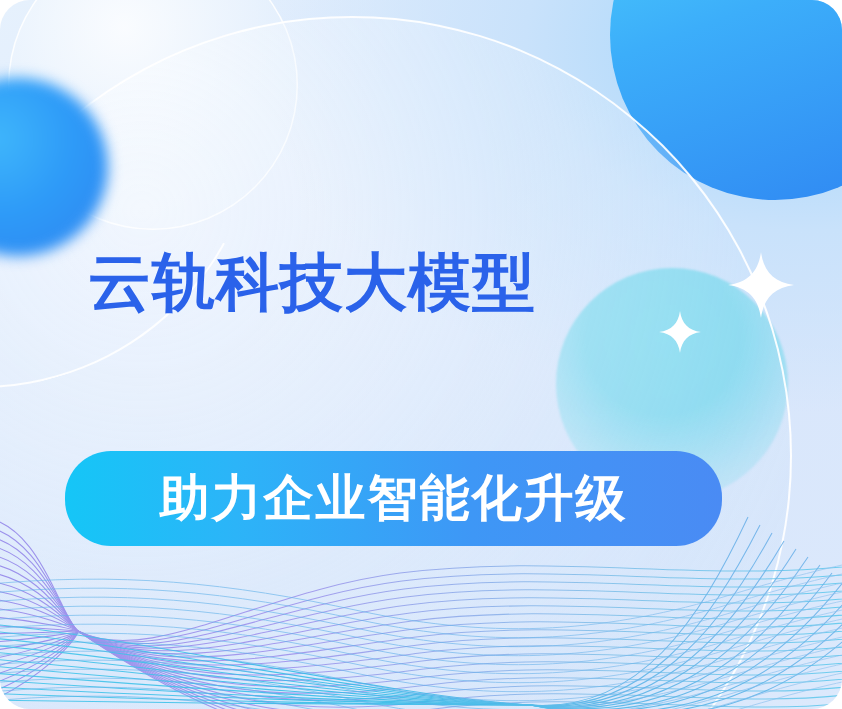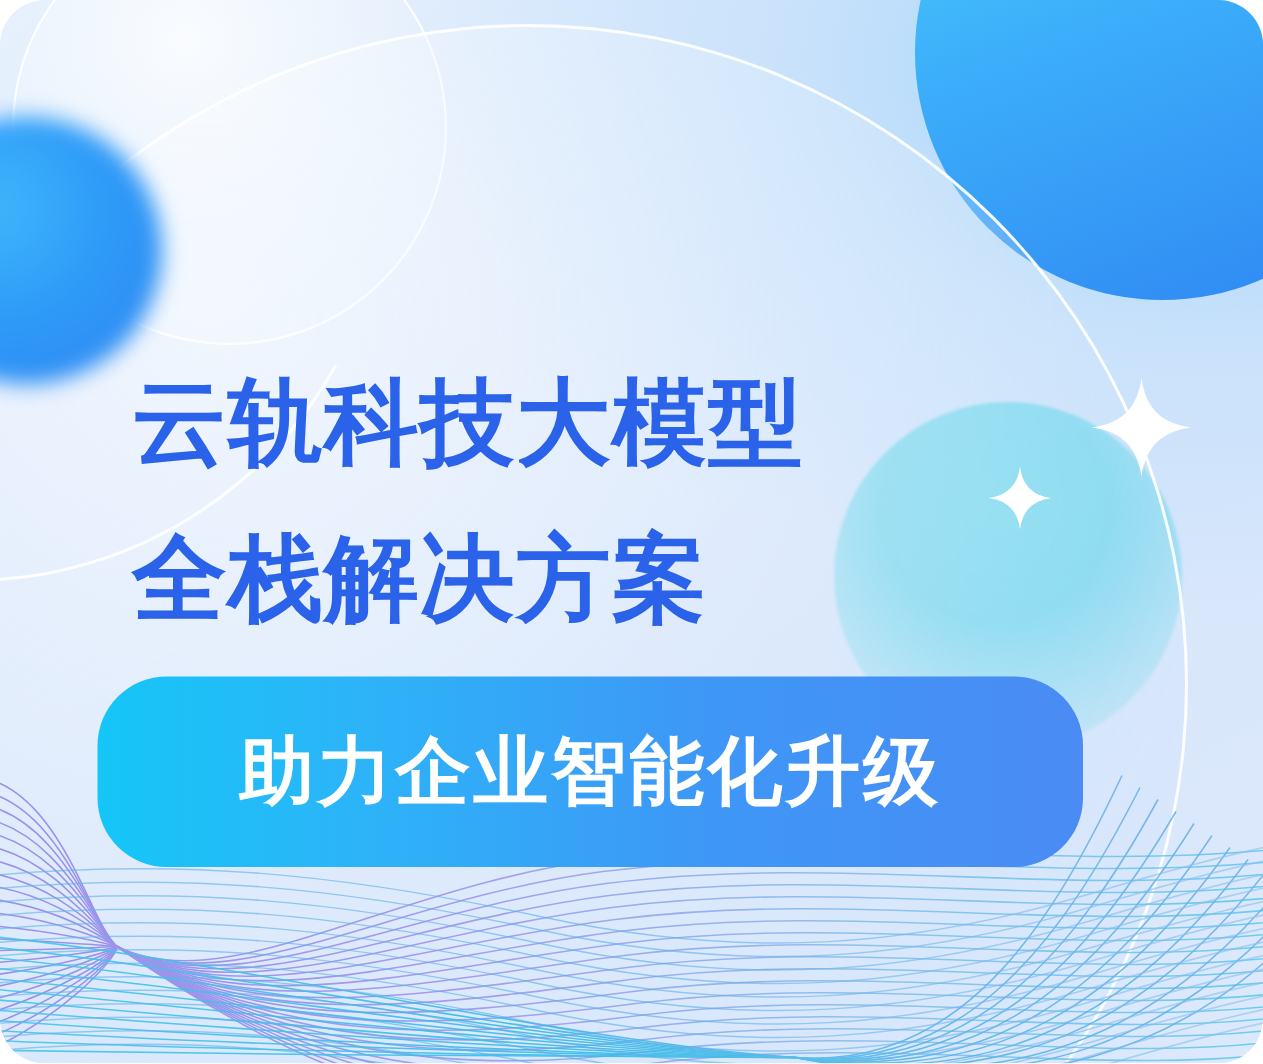--- a/index.html
+++ b/index.html
@@ -83,21 +83,21 @@
     font-weight:bold;
     font-size:63px;
     line-height:104px;
     letter-spacing:1px;
     white-space:nowrap;
   }
   #headline .hl-line{display:block;}
 
   #cta-pill{
     position:absolute; left:65px; top:451px;
-    width:657px; height:127px;
+    width:657px; height:95px;
     border-radius:46px;
     background:linear-gradient(90deg,#15C6F7 0%,#2CB4F8 26%,#3E97F6 62%,#4A8BF4 100%);
     display:flex; align-items:center; justify-content:center;
   }
   #cta-label{
     color:#ffffff;
     font-weight:bold;
     font-size:50px;
     letter-spacing:2px;
     white-space:nowrap;
@@ -198,20 +198,19 @@
       <path d="M-20,167 C 120,153 230,165 360,193 C 500,223 610,213 730,177 C 790,159 830,149 862,143"></path>
       <path d="M-20,176 C 120,162 230,174 360,202 C 500,232 610,222 730,186 C 790,168 830,158 862,152"></path>
       <path d="M-20,185 C 120,171 230,183 360,211 C 500,241 610,231 730,195 C 790,177 830,167 862,161"></path>
       <path d="M-20,194 C 120,180 230,192 360,220 C 500,250 610,240 730,204 C 790,186 830,176 862,170"></path>
       <path d="M-20,203 C 120,189 230,201 360,229 C 500,259 610,249 730,213 C 790,195 830,185 862,179"></path>
     </g>
   </svg>
 
   <h1 id="headline">
     <span class="hl-line">云轨科技大模型</span>
-    <span class="hl-line">全栈解决方案</span>
   </h1>
 
   <div id="cta-pill">
     <span id="cta-label">助力企业智能化升级</span>
   </div>
 
 </div>
 
 </body></html>

